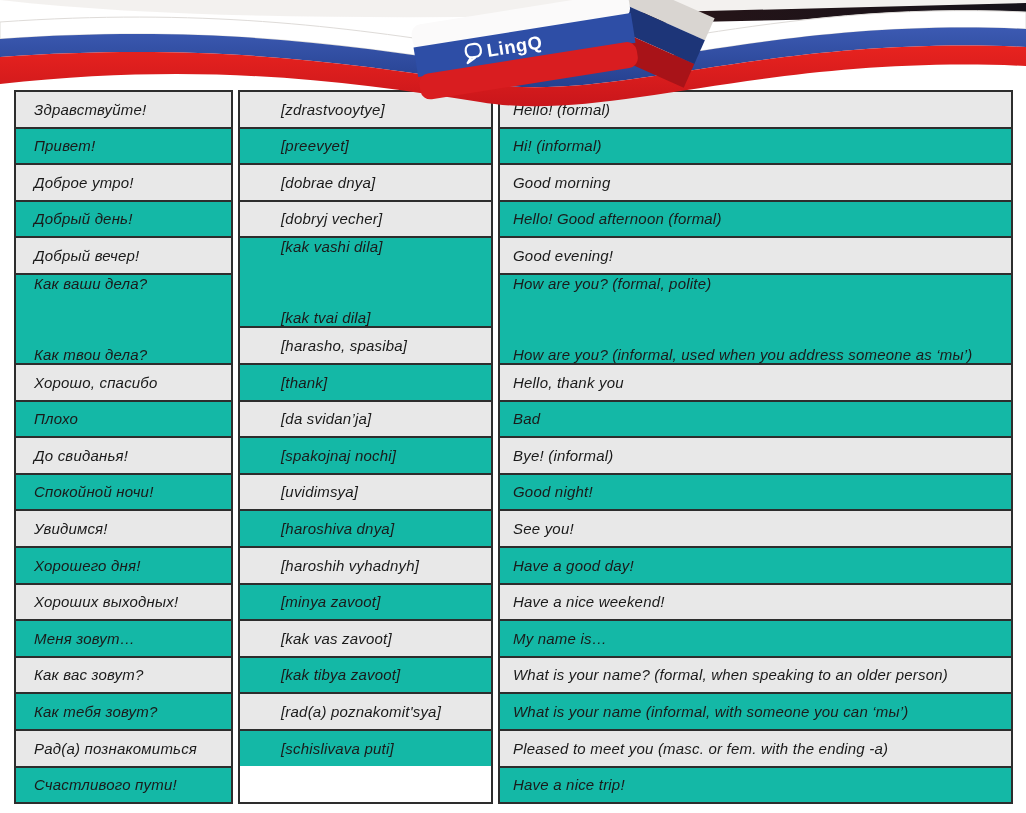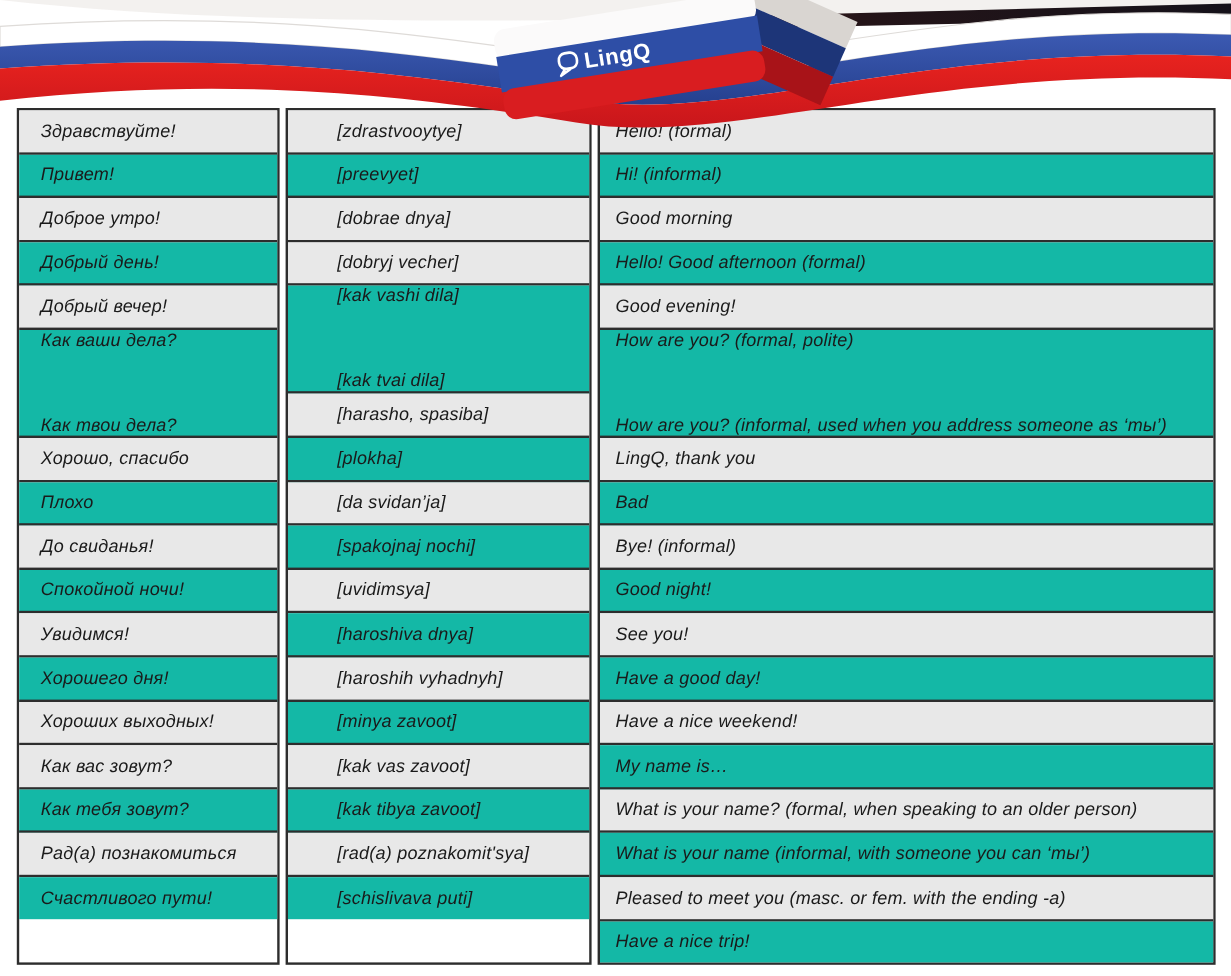--- a/index.html
+++ b/index.html
@@ -132,20 +132,23 @@
         </div>
         <div class="cell shaded">
           <div class="line">Увидимся!</div>
         </div>
         <div class="cell">
           <div class="line">Хорошего дня!</div>
         </div>
         <div class="cell shaded">
           <div class="line">Хороших выходных!</div>
         </div>
+        <div class="cell">
+          <div class="line">Меня зовут…</div>
+        </div>
         <div class="cell shaded">
           <div class="line">Как вас зовут?</div>
         </div>
         <div class="cell">
           <div class="line">Как тебя зовут?</div>
         </div>
         <div class="cell shaded">
           <div class="line">Рад(а) познакомиться</div>
         </div>
         <div class="cell">
@@ -166,21 +169,21 @@
           <div class="line">[dobryj vecher]</div>
         </div>
         <div class="cell tall">
           <div class="line">[kak vashi dila]</div>
           <div class="line">[kak tvai dila]</div>
         </div>
         <div class="cell shaded">
           <div class="line">[harasho, spasiba]</div>
         </div>
         <div class="cell">
-          <div class="line">[plokha]</div>
+          <div class="line">[thank]</div>
         </div>
         <div class="cell shaded">
           <div class="line">[da svidan’ja]</div>
         </div>
         <div class="cell">
           <div class="line">[spakojnaj nochi]</div>
         </div>
         <div class="cell shaded">
           <div class="line">[uvidimsya]</div>
         </div>
@@ -220,21 +223,21 @@
           <div class="line">Hello! Good afternoon (formal)</div>
         </div>
         <div class="cell shaded">
           <div class="line">Good evening!</div>
         </div>
         <div class="cell tall">
           <div class="line">How are you? (formal, polite)</div>
           <div class="line">How are you? (informal, used when you address someone as ‘ты’)</div>
         </div>
         <div class="cell shaded">
-          <div class="line">LingQ, thank you</div>
+          <div class="line">Hello, thank you</div>
         </div>
         <div class="cell">
           <div class="line">Bad</div>
         </div>
         <div class="cell shaded">
           <div class="line">Bye! (informal)</div>
         </div>
         <div class="cell">
           <div class="line">Good night!</div>
         </div>

